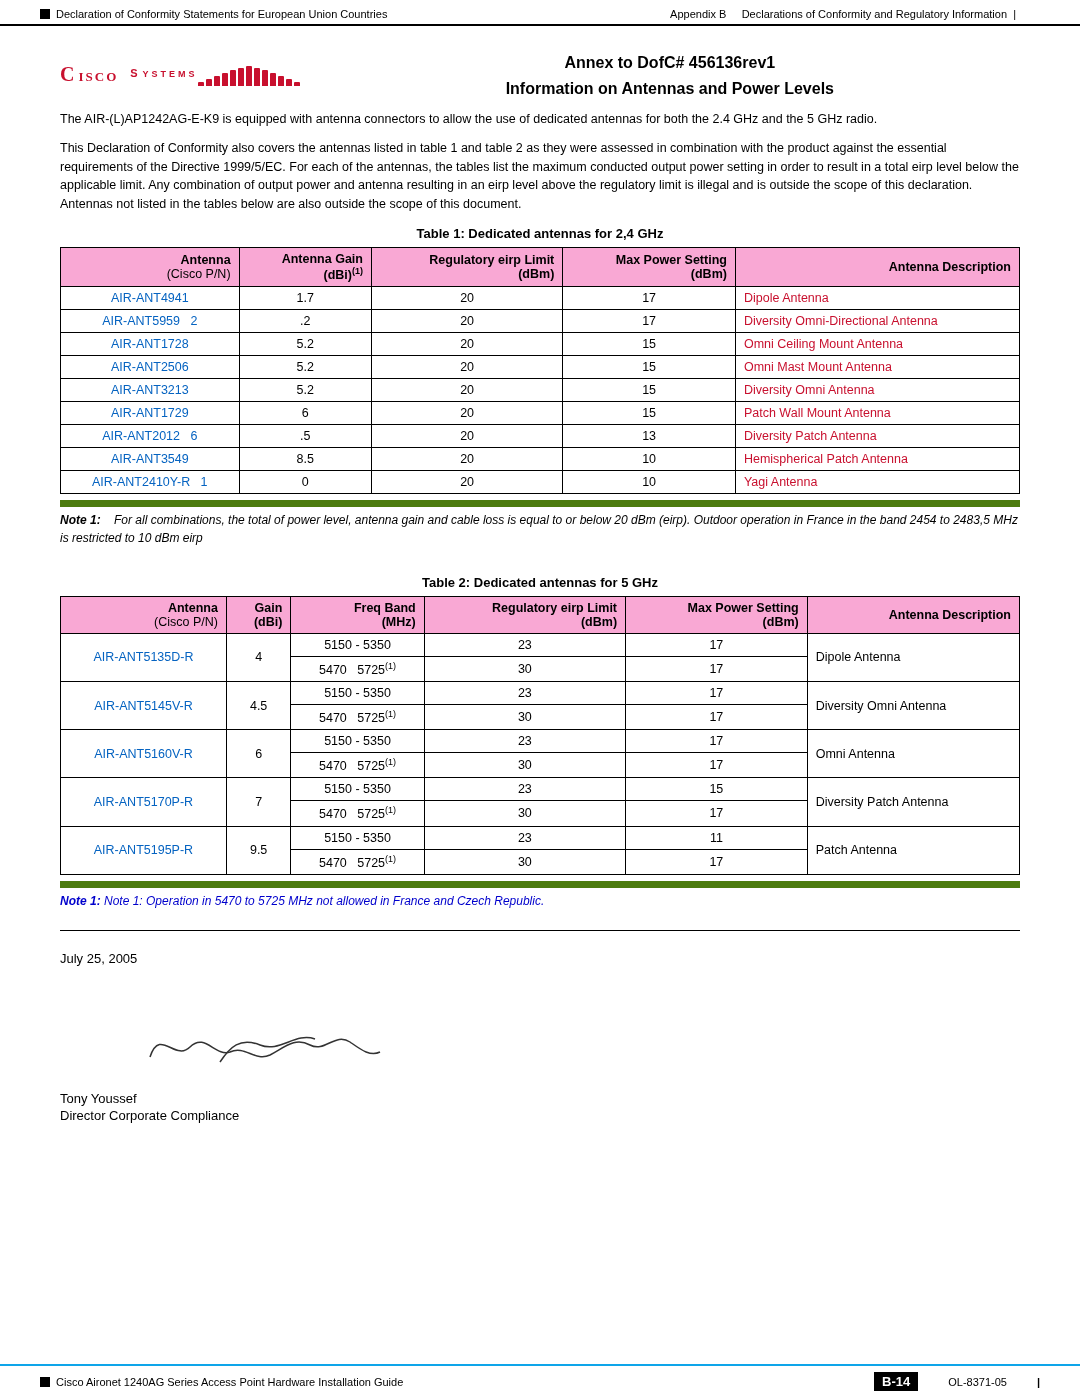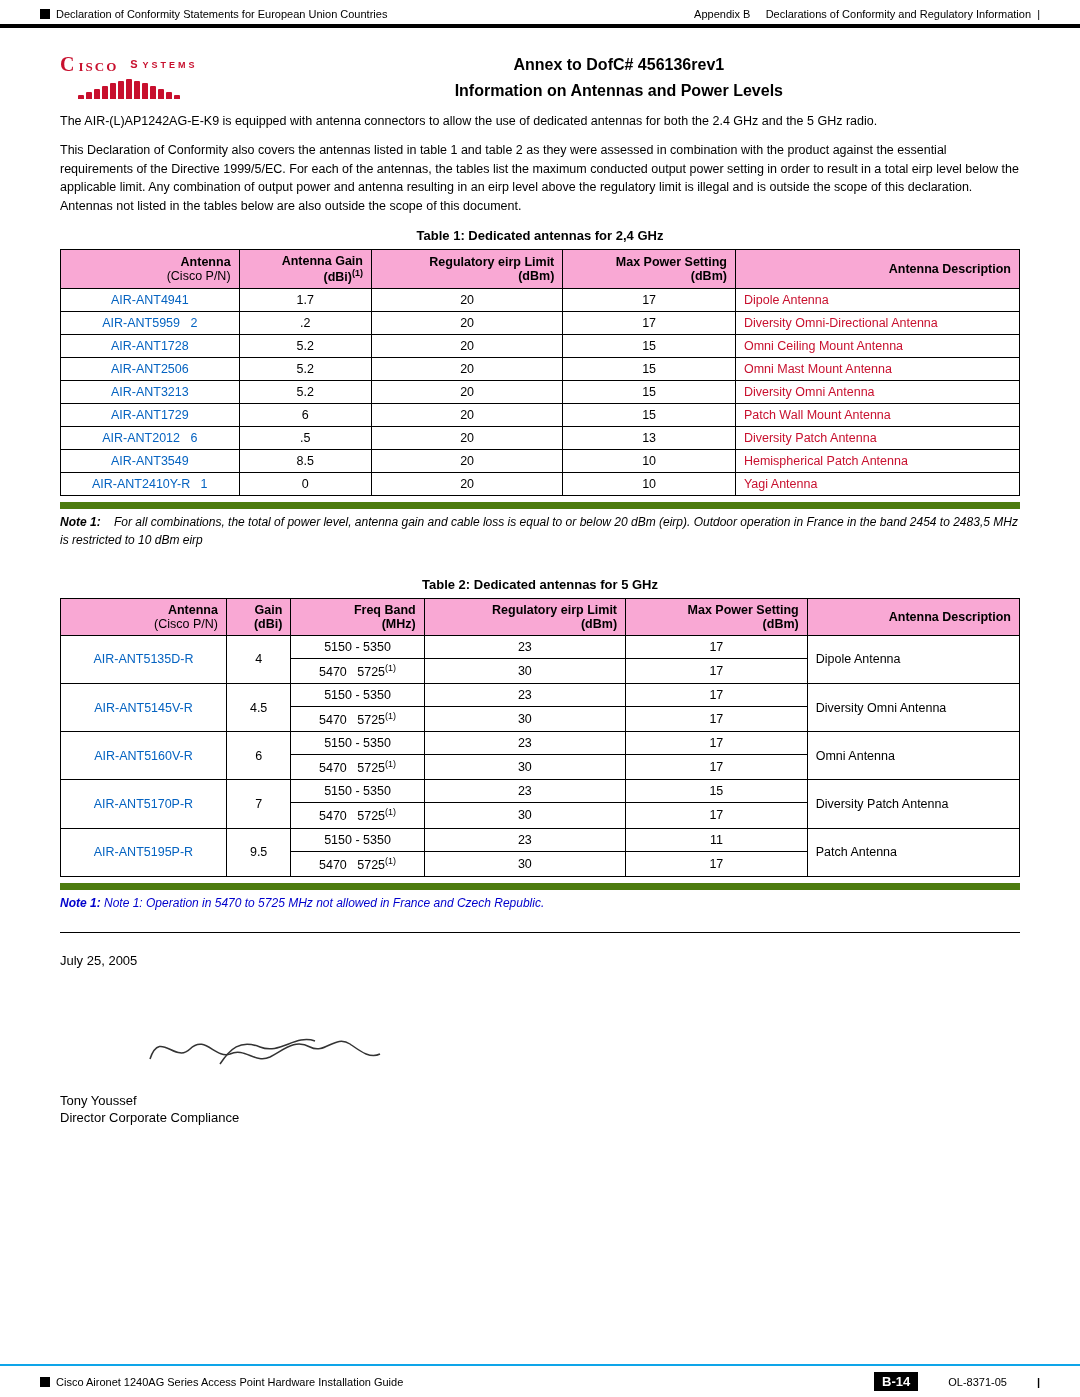--- a/index.html
+++ b/index.html
@@ -11,22 +11,22 @@
       width: 1080px;
       min-height: 1397px;
       position: relative;
     }
 
     
     .page-header {
       display: flex;
       justify-content: space-between;
       align-items: center;
-      padding: 8px 40px 4px 40px;
-      border-bottom: 4px solid #000000;
+      padding: 8px 64px 4px 40px;
+      border-bottom: 2px solid #000000;
       font-size: 11px;
     }
     .page-header .left-header {
       display: flex;
       align-items: center;
       gap: 6px;
     }
     .header-square {
       width: 10px;
       height: 10px;
@@ -151,22 +151,22 @@
     }
 
     .cisco-logo-wrapper {
       display: flex;
       align-items: center;
       gap: 20px;
       margin-bottom: 8px;
     }
     .cisco-logo-img {
       display: flex;
-      flex-direction: column;
-      align-items: center;
+      flex-direction: row;
+      align-items: flex-start;
     }
     .cisco-wordmark {
       display: flex;
       align-items: center;
       gap: 2px;
     }
     .cisco-word {
       color: #c8102e;
       font-size: 20px;
       font-weight: bold;

